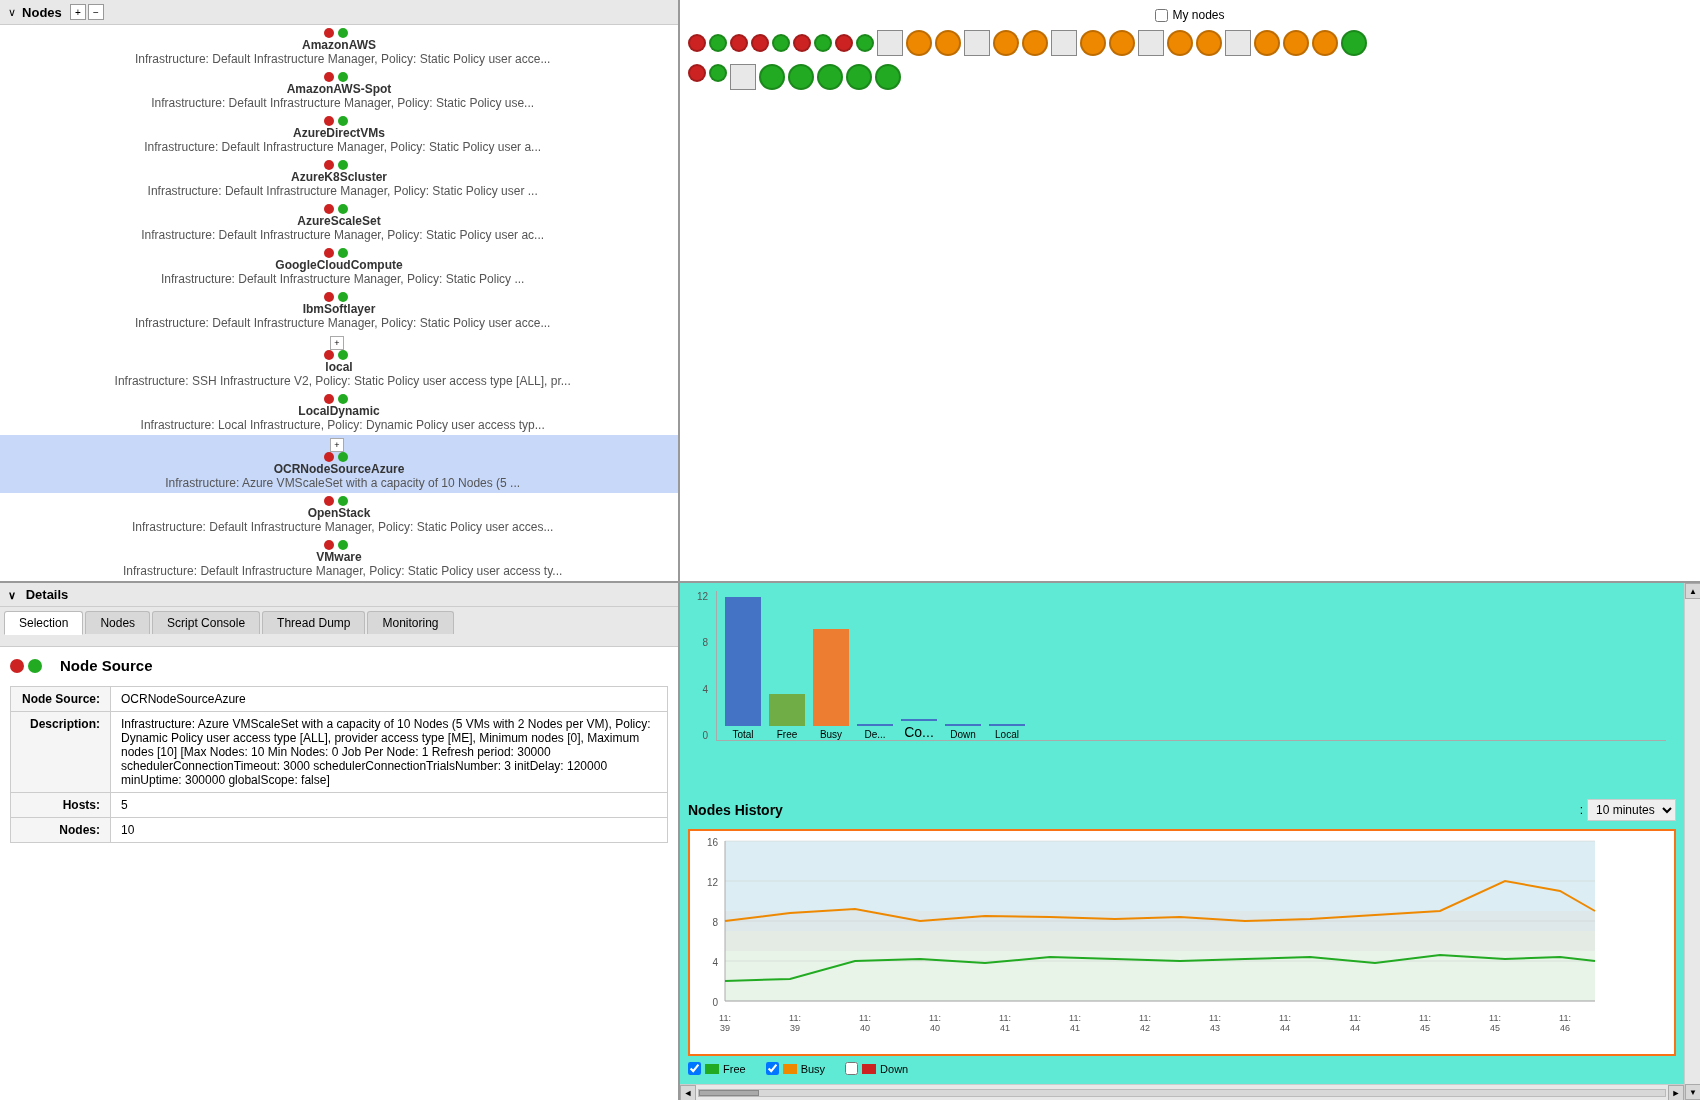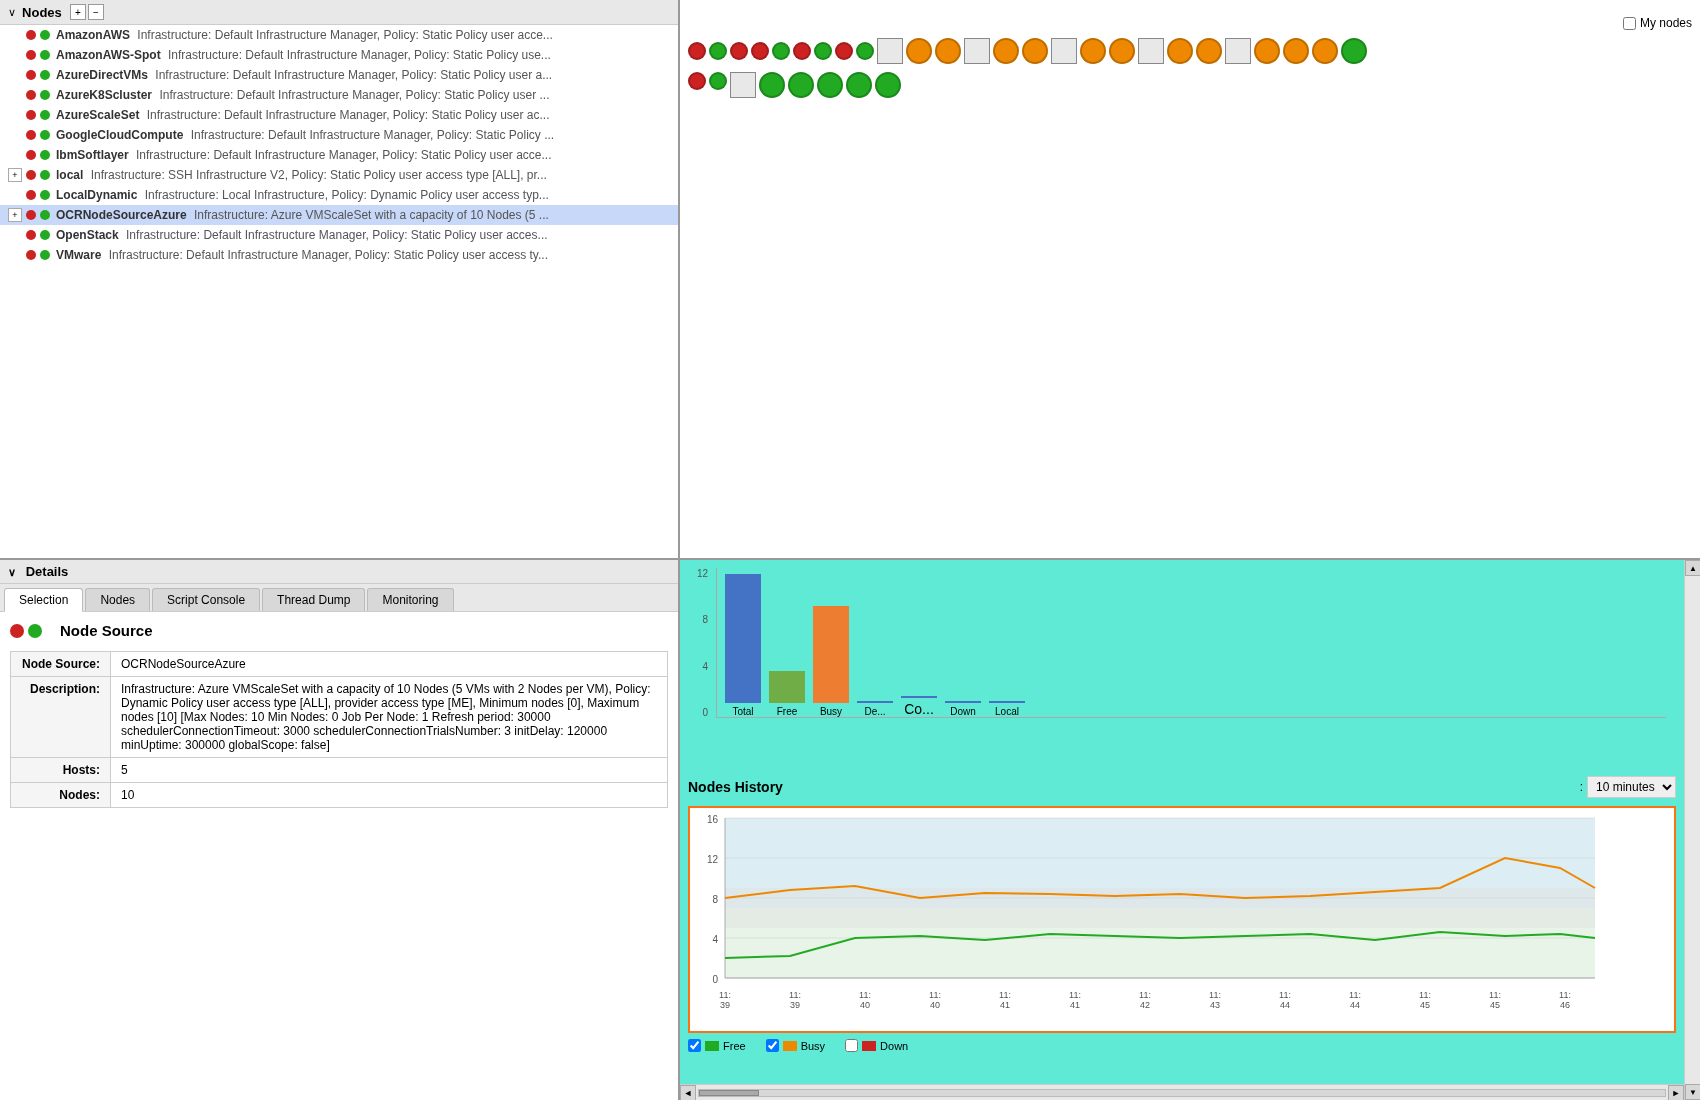--- a/index.html
+++ b/index.html
@@ -9,50 +9,50 @@
 
     
     .top-section { display: flex; flex: 1; border-bottom: 2px solid #999; }
 
     
     .node-list-panel { width: 680px; border-right: 2px solid #999; background: #fff; display: flex; flex-direction: column; }
     .panel-header { display: flex; align-items: center; padding: 4px 8px; background: #e8e8e8; border-bottom: 1px solid #ccc; }
     .panel-header-title { font-weight: bold; font-size: 13px; margin-right: 8px; }
     .expand-btn { width: 16px; height: 16px; border: 1px solid #999; background: #fff; cursor: pointer; display: inline-flex; align-items: center; justify-content: center; font-size: 10px; margin-right: 2px; }
     .node-list { flex: 1; overflow-y: auto; }
-    .node-item { display: flex; align-items: center; padding: 3px 8px; cursor: pointer; white-space: nowrap; overflow: hidden; text-overflow: ellipsis; }
+    .node-item { display: flex; align-items: center; padding: 3px 8px; cursor: pointer; white-space: nowrap; overflow: hidden; text-overflow: ellipsis; flex-direction: column; }
     .node-item.selected { background: #c8d8f8; }
     .node-item .expand-toggle { width: 14px; height: 14px; border: 1px solid #aaa; background: #fff; display: inline-flex; align-items: center; justify-content: center; font-size: 9px; margin-right: 4px; cursor: pointer; flex-shrink: 0; }
     .node-item .spacer { width: 18px; flex-shrink: 0; }
     .status-dot { width: 10px; height: 10px; border-radius: 50%; flex-shrink: 0; margin-right: 2px; }
     .dot-green { background: #22aa22; }
     .dot-red { background: #cc2222; }
     .node-name { font-weight: bold; color: #333; flex-shrink: 0; }
     .node-desc { color: #555; margin-left: 4px; overflow: hidden; text-overflow: ellipsis; }
     .status-icon { display: inline-flex; align-items: center; gap: 2px; flex-shrink: 0; margin-right: 4px; }
 
     
     .node-icons-panel { flex: 1; background: #fff; padding: 8px; overflow: auto; }
-    .my-nodes-header { display: flex; justify-content: flex-end; align-items: center; margin-bottom: 8px; margin-top: 8px; }
+    .my-nodes-header { display: flex; justify-content: center; align-items: center; margin-bottom: 8px; }
     .my-nodes-header label { font-size: 12px; display: flex; align-items: center; gap: 4px; }
     .node-icons-grid { display: flex; flex-wrap: wrap; gap: 4px; }
     .node-icon { width: 28px; height: 28px; border-radius: 50%; display: inline-block; border: 2px solid rgba(0,0,0,0.2); position: relative; }
     .node-icon.green { background: #22aa22; }
     .node-icon.orange { background: #ee8800; }
     .node-icon.red { background: #cc2222; }
     .node-icon-square { width: 26px; height: 26px; border: 1px solid #888; background: #e8e8e8; display: inline-block; }
     .icon-row { display: flex; align-items: center; gap: 3px; flex-wrap: wrap; }
 
     
     .bottom-section { display: flex; height: 540px; }
 
     
     .details-panel { width: 680px; border-right: 2px solid #999; background: #fff; display: flex; flex-direction: column; }
     .details-header { padding: 4px 8px; background: #e8e8e8; border-bottom: 1px solid #ccc; font-weight: bold; font-size: 13px; }
-    .tabs-bar { display: flex; background: #e8e8e8; border-bottom: 1px solid #ccc; padding: 4px 4px 0; gap: 2px; }
+    .tabs-bar { display: flex; background: #e8e8e8; border-bottom: 1px solid #ccc; padding: 4px 4px 12px; gap: 2px; }
     .tab { padding: 4px 14px; border: 1px solid #bbb; border-bottom: none; background: #d8d8d8; cursor: pointer; font-size: 12px; border-radius: 3px 3px 0 0; }
     .tab.active { background: #fff; border-bottom: 1px solid #fff; margin-bottom: -1px; z-index: 1; }
     .details-content { flex: 1; overflow: auto; padding: 10px; }
     .node-source-title { display: flex; align-items: center; gap: 16px; font-size: 15px; font-weight: bold; margin-bottom: 12px; }
     .info-table { width: 100%; border-collapse: collapse; border: 1px solid #ccc; }
     .info-table td { padding: 5px 10px; border: 1px solid #ccc; vertical-align: top; }
     .info-table td:first-child { font-weight: bold; text-align: right; width: 100px; background: #f5f5f5; white-space: nowrap; }
     .info-table td:last-child { background: #fff; }
 
     

